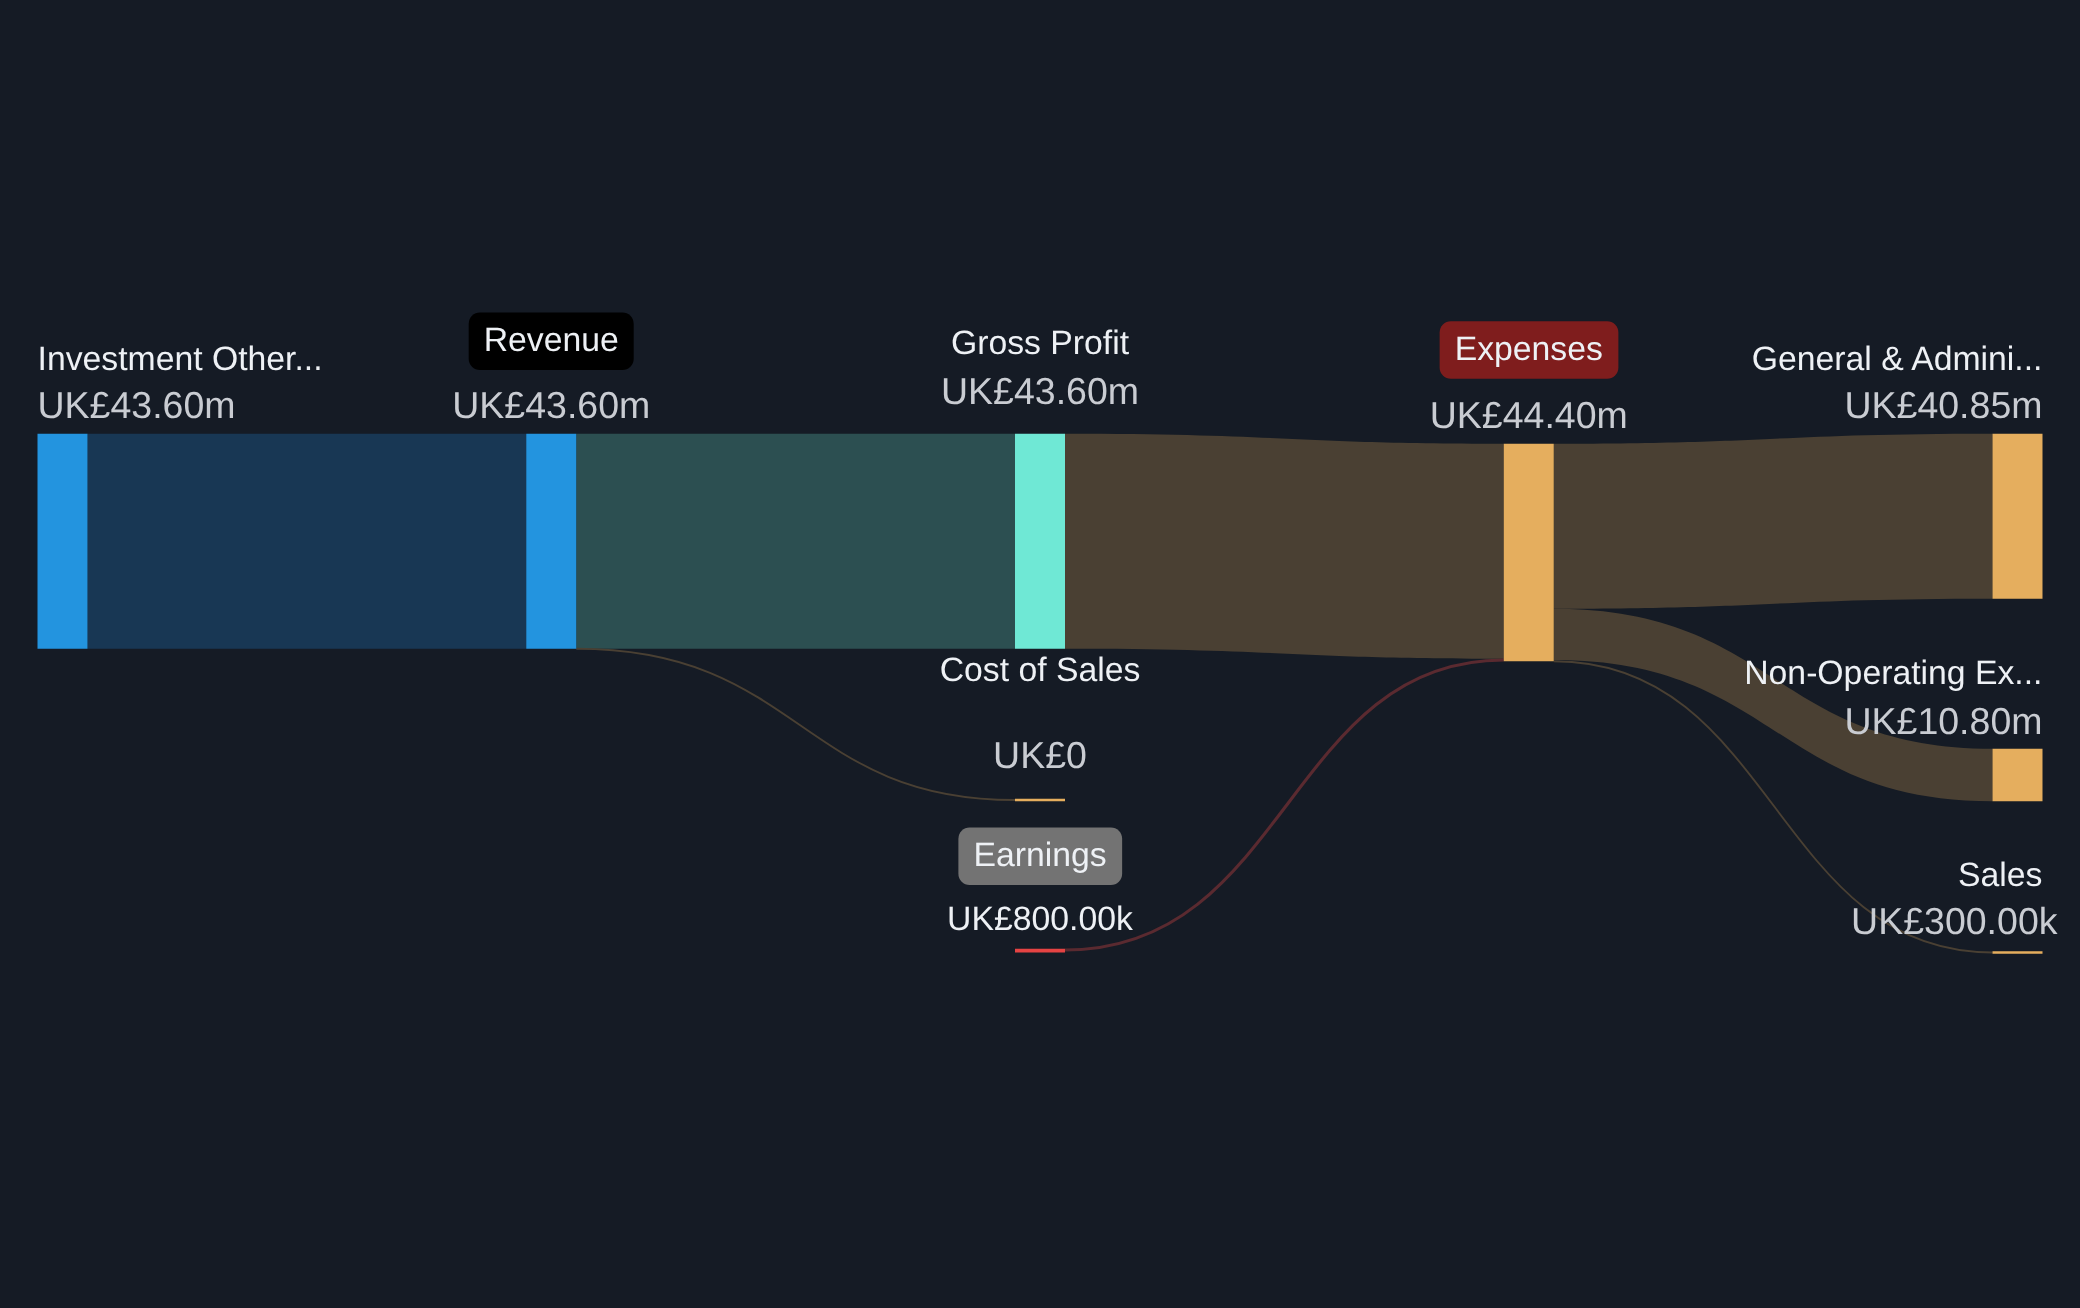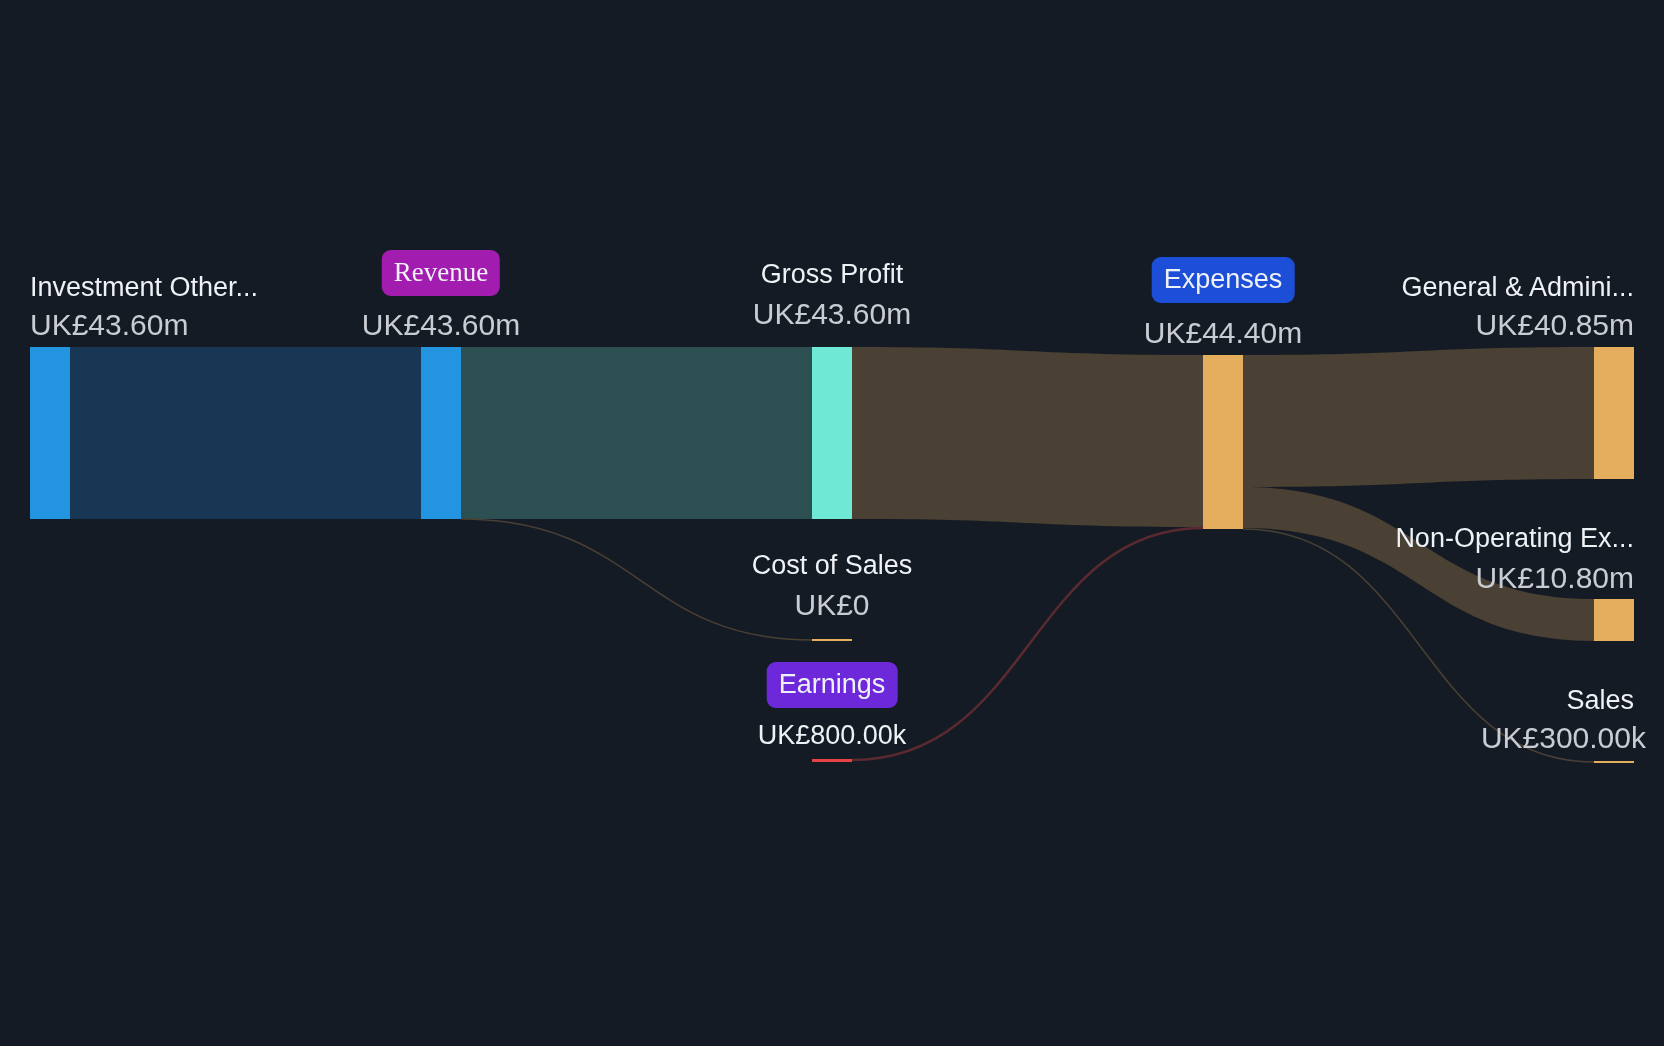--- a/index.html
+++ b/index.html
@@ -34,37 +34,37 @@
   <rect x="1203" y="355" width="40" height="174" fill="#e5ae5e"></rect>
   <rect x="1594" y="347" width="40" height="132" fill="#e5ae5e"></rect>
   <rect x="1594" y="599" width="40" height="42" fill="#e5ae5e"></rect>
   <rect x="1594" y="761" width="40" height="2" fill="#e5ae5e"></rect>
 </svg>
 
 <div class="lbl name" style="left:30px; top:274px;">Investment Other...</div>
 <div class="lbl val" style="left:30px; top:310px;">UK£43.60m</div>
 
 <div class="lbl c" style="left:441px; top:250px;">
-  <span class="badge" style="background:#a21caf;font-family:Liberation Serif, serif;">Revenue</span>
+  <span class="badge" style="background:#000000;">Revenue</span>
 </div>
 <div class="lbl val c" style="left:441px; top:310px;">UK£43.60m</div>
 
 <div class="lbl name c" style="left:832px; top:261px;">Gross Profit</div>
 <div class="lbl val c" style="left:832px; top:299px;">UK£43.60m</div>
 
-<div class="lbl name c" style="left:832px; top:552px;">Cost of Sales</div>
+<div class="lbl name c" style="left:832px; top:523px;">Cost of Sales</div>
 <div class="lbl val c" style="left:832px; top:590px;text-align:center;">UK£0</div>
 
 <div class="lbl c" style="left:832px; top:662px;">
-  <span class="badge" style="background:#6d28d9;">Earnings</span>
+  <span class="badge" style="background:#737373;">Earnings</span>
 </div>
 <div class="lbl name c" style="left:832px; top:722px;">UK£800.00k</div>
 
 <div class="lbl c" style="left:1223px; top:257px;">
-  <span class="badge" style="background:#1d4ed8;">Expenses</span>
+  <span class="badge" style="background:#7f1d1d;">Expenses</span>
 </div>
 <div class="lbl val c" style="left:1223px; top:318px;">UK£44.40m</div>
 
 <div class="lbl name r" style="left:1634px; top:274px;">General &amp; Admini...</div>
 <div class="lbl val r" style="left:1634px; top:310px;">UK£40.85m</div>
 
 <div class="lbl name r" style="left:1634px; top:525px;">Non-Operating Ex...</div>
 <div class="lbl val r" style="left:1634px; top:563px;">UK£10.80m</div>
 
 <div class="lbl name r" style="left:1634px; top:687px;">Sales</div>

